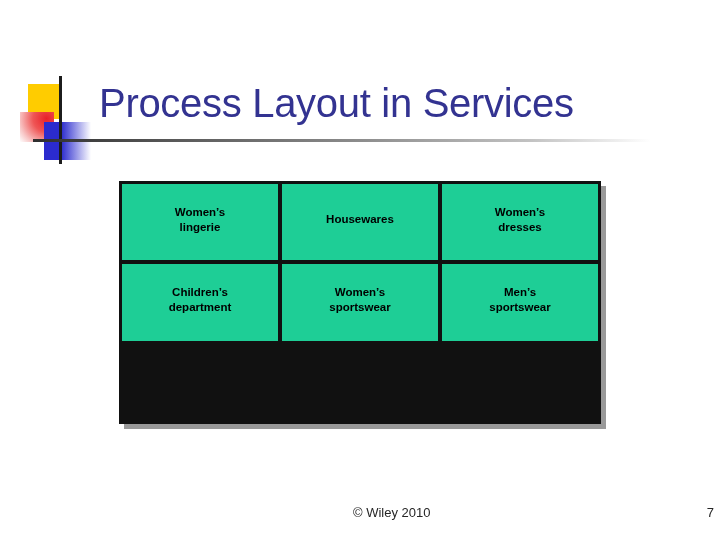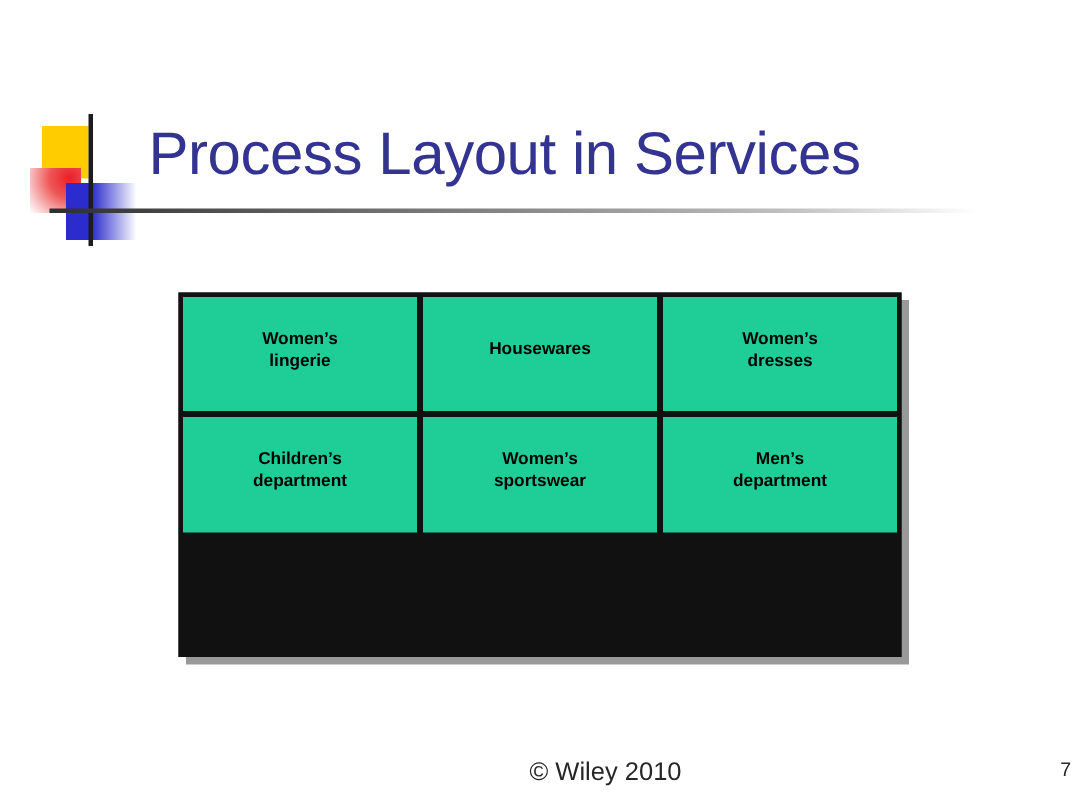--- a/index.html
+++ b/index.html
@@ -71,21 +71,21 @@
     width: 637px; height: 3px;
     background: linear-gradient(to right,
       #2e2e2e 0%, #555555 20%, #8a8a8a 50%,
       #c2c2c2 78%, rgba(255,255,255,0) 97%);
     z-index: 4;
   }
 
   
   .dept-table {
     position: absolute;
-    left: 119px; top: 195px;
+    left: 119px; top: 181px;
     width: 482px; height: 243px;
     box-sizing: border-box;
     display: grid;
     grid-template-columns: repeat(3, 1fr);
     grid-template-rows: repeat(3, 1fr);
     gap: 4px;
     border: 3px solid var(--grid-line, #111111);
     background: var(--grid-line, #111111);
     box-shadow: 5px 5px 0 0 var(--table-shadow, #999999);
   }
@@ -101,21 +101,21 @@
     color: #000000;
     white-space: pre-line;
     padding-bottom: 5px;
     box-sizing: border-box;
   }
 
   
   .footer-copyright {
     position: absolute;
     left: 353px; top: 505px;
-    font-size: 17px;
+    font-size: 13px;
     color: var(--footer-color, #262626);
     white-space: nowrap;
     text-align: center;
   }
   .page-number {
     position: absolute;
     right: 6px; top: 505px;
     font-size: 13px;
     color: var(--footer-color, #262626);
   }
@@ -139,19 +139,19 @@
     <div class="dept-cell">Women’s
 lingerie</div>
     <div class="dept-cell">Housewares</div>
     <div class="dept-cell">Women’s
 dresses</div>
     <div class="dept-cell">Children’s
 department</div>
     <div class="dept-cell">Women’s
 sportswear</div>
     <div class="dept-cell">Men’s
-department</div>
+sportswear</div>
   </div>
 
   <div class="footer-copyright">© Wiley 2010</div>
   <div class="page-number">7</div>
 
 </div>
 
 </body></html>

